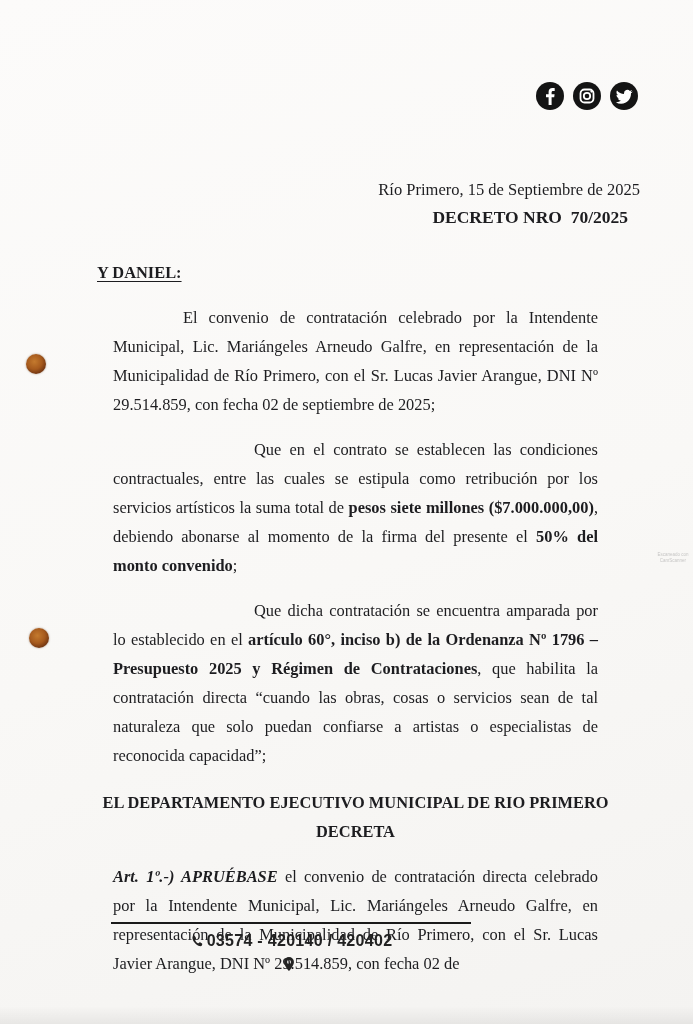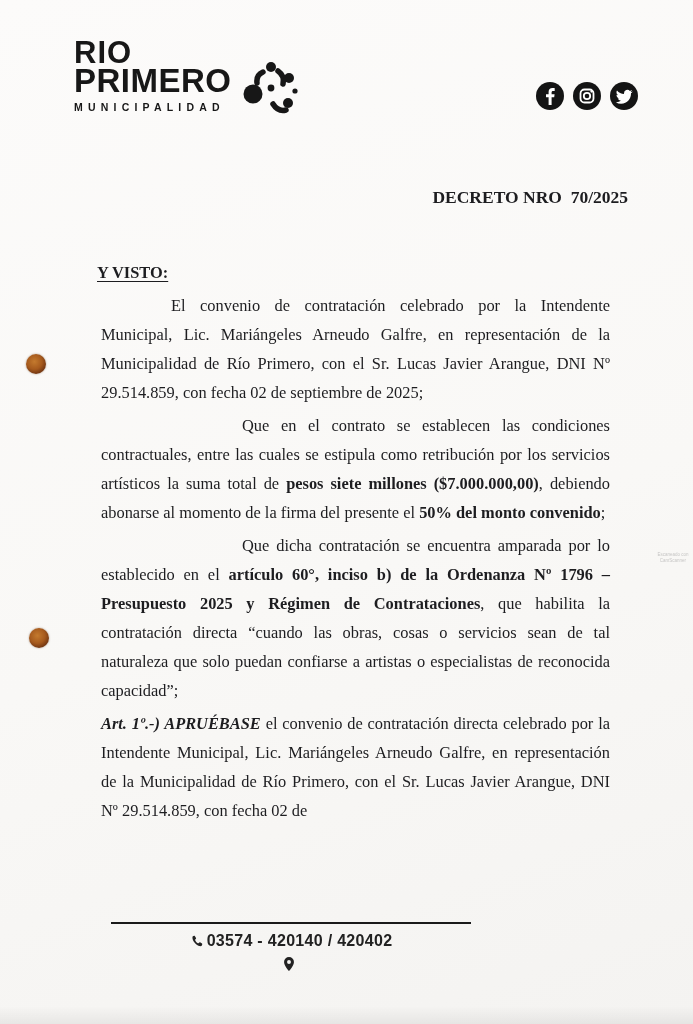--- a/index.html
+++ b/index.html
@@ -22,21 +22,21 @@
   
   .meta{position:absolute;left:0;top:180px;width:640px;text-align:right;}
   .date-line{font-size:16.5px;}
   .decree-line{font-size:17.5px;font-weight:700;margin-top:7px;
                padding-right:12px;white-space:pre-wrap;padding-left:40px;}
 
   
   .doc-body{position:absolute;left:97px;top:258px;width:517px;
             font-size:16.4px;line-height:29px;text-align:justify;}
   .hd{font-weight:700;text-decoration:underline;text-underline-offset:3px;}
-  .para{margin:4px;}
+  .para{margin:16px;}
   .ind-sm{text-indent:70px;}
   .ind-lg{text-indent:141px;}
   .center-block{text-align:center;font-weight:700;margin-top:18px;}
 
   
   .footer{position:absolute;left:0;top:922px;width:582px;text-align:center;
           font-family:"Liberation Sans","DejaVu Sans",sans-serif;color:#222;}
   .f-rule{width:360px;height:2px;background:#1a1a1a;margin:0 auto 8px auto;}
   .f-phone{font-size:16px;font-weight:700;letter-spacing:.3px;}
   .f-addr{font-size:16px;font-weight:700;letter-spacing:.2px;margin-top:3px;}
@@ -52,40 +52,20 @@
              font-family:"Liberation Sans","DejaVu Sans",sans-serif;
              font-size:4.5px;line-height:6px;color:#9a9a9a;opacity:.55;text-align:center;}
   .edge-shade{position:absolute;left:0;bottom:0;width:693px;height:18px;
               background:linear-gradient(to bottom,rgba(0,0,0,0),rgba(0,0,0,.06));}
 </style>
 </head>
 <body>
 
 <div class="page">
 
-  <div class="logo">
-    <div class="logo-text">
-      <div class="logo-l1">RIO</div>
-      <div class="logo-l2">PRIMERO</div>
-      <div class="logo-sub">MUNICIPALIDAD</div>
-    </div>
-    <div class="logo-mark">
-      <svg width="62" height="62" viewBox="0 0 62 62" fill="none">
-        <circle cx="17" cy="36" r="9.5" fill="#171717"></circle>
-        <circle cx="35" cy="9" r="5" fill="#171717"></circle>
-        <path d="M27 14 q-7 3 -6 11" stroke="#171717" stroke-width="5.5" stroke-linecap="round" fill="none"></path>
-        <circle cx="53" cy="20" r="5" fill="#171717"></circle>
-        <path d="M42 13 q7 5 5 13" stroke="#171717" stroke-width="5.5" stroke-linecap="round" fill="none"></path>
-        <circle cx="52" cy="45" r="5" fill="#171717"></circle>
-        <path d="M37 46 q5 8 13 6" stroke="#171717" stroke-width="5.5" stroke-linecap="round" fill="none"></path>
-        <circle cx="35" cy="30" r="3.4" fill="#171717"></circle>
-        <circle cx="59" cy="33" r="2.6" fill="#171717"></circle>
-      </svg>
-    </div>
-  </div>
 
   <div class="social">
     <div class="s-circle">
       <svg width="28" height="28" viewBox="0 0 28 28">
         <path fill="#fff" d="M15.6 23v-7.7h2.6l.4-3h-3v-1.9c0-.9.3-1.5 1.6-1.5h1.5V6.2c-.3 0-1.2-.1-2.3-.1-2.3 0-3.8 1.4-3.8 3.9v2.3H10v3h2.6V23h3z"></path>
       </svg>
     </div>
     <div class="s-circle">
       <svg width="28" height="28" viewBox="0 0 28 28" fill="none">
         <rect x="7.5" y="7.5" width="13" height="13" rx="4" stroke="#fff" stroke-width="1.8"></rect>
@@ -94,28 +74,33 @@
       </svg>
     </div>
     <div class="s-circle">
       <svg width="28" height="28" viewBox="0 0 28 28">
         <path fill="#fff" d="M22.5 9.4c-.6.3-1.2.5-1.9.6.7-.4 1.2-1.1 1.5-1.9-.7.4-1.4.7-2.2.8a3.4 3.4 0 0 0-5.9 2.4c0 .3 0 .6.1.8-2.8-.1-5.4-1.5-7.1-3.6-.3.5-.5 1.1-.5 1.8 0 1.2.6 2.3 1.6 2.9-.6 0-1.1-.2-1.6-.4v.1c0 1.7 1.2 3.1 2.8 3.4-.3.1-.6.1-.9.1l-.7-.1a3.5 3.5 0 0 0 3.2 2.4 7 7 0 0 1-4.3 1.5h-.8a9.9 9.9 0 0 0 5.3 1.5c6.4 0 9.9-5.3 9.9-9.9v-.5c.7-.5 1.2-1.1 1.7-1.8z"></path>
       </svg>
     </div>
   </div>
 
   <div class="meta">
+    <div class="date-line">Río Primero, 15 de Septiembre de 2025</div>
     <div class="decree-line">DECRETO NRO  70/2025</div>
   </div>
 
   <div class="doc-body">
-    <div class="hd" style="display:inline-block;">Y VISTO:</div>
+    <div class="hd" style="display:inline-block;">Y DANIEL:</div>
     <p class="para ind-sm"><span>El convenio de contratación celebrado por la Intendente Municipal, Lic. Mariángeles Arneudo Galfre, en representación de la Municipalidad de Río Primero, con el Sr. Lucas Javier Arangue, DNI Nº 29.514.859, con fecha 02 de septiembre de 2025;</span></p>
     <p class="para ind-lg"><span>Que en el contrato se establecen las condiciones contractuales, entre las cuales se estipula como retribución por los servicios artísticos la suma total de </span><span style="font-weight: 700;">pesos siete millones ($7.000.000,00)</span><span>, debiendo abonarse al momento de la firma del presente el </span><span style="font-weight: 700;">50% del monto convenido</span><span>;</span></p>
     <p class="para ind-lg"><span>Que dicha contratación se encuentra amparada por lo establecido en el </span><span style="font-weight: 700;">artículo 60°, inciso b) de la Ordenanza Nº 1796 – Presupuesto 2025 y Régimen de Contrataciones</span><span>, que habilita la contratación directa “cuando las obras, cosas o servicios sean de tal naturaleza que solo puedan confiarse a artistas o especialistas de reconocida capacidad”;</span></p>
+    <div class="center-block">
+      <div>EL DEPARTAMENTO EJECUTIVO MUNICIPAL DE RIO PRIMERO</div>
+      <div>DECRETA</div>
+    </div>
     <p class="para"><span style="font-weight: 700; font-style: italic;">Art. 1º.-) APRUÉBASE</span><span> el convenio de contratación directa celebrado por la Intendente Municipal, Lic. Mariángeles Arneudo Galfre, en representación de la Municipalidad de Río Primero, con el Sr. Lucas Javier Arangue, DNI Nº 29.514.859, con fecha 02 de</span></p>
   </div>
 
   <div class="footer">
     <div class="f-rule"></div>
     <div class="f-phone">
       <span class="f-ico">
         <svg width="13" height="13" viewBox="0 0 16 16">
           <path fill="#222" d="M3.5 1.5c.5-.3 2-.8 2.4-.2l1.5 2.3c.3.5-.2 1.2-.7 1.7-.4.4-.5 1 .1 2 .7 1.2 1.5 2 2.4 2.5.7.4 1.2.3 1.6-.1.5-.5 1.1-1 1.6-.7l2.4 1.4c.6.4.1 1.9-.2 2.4-.4.7-1.8 1.2-3.4.7-1.8-.6-4-2-5.7-4.2C3.8 7 3 4.9 3 3.4c0-1 .2-1.7.5-1.9z"></path>
         </svg>

